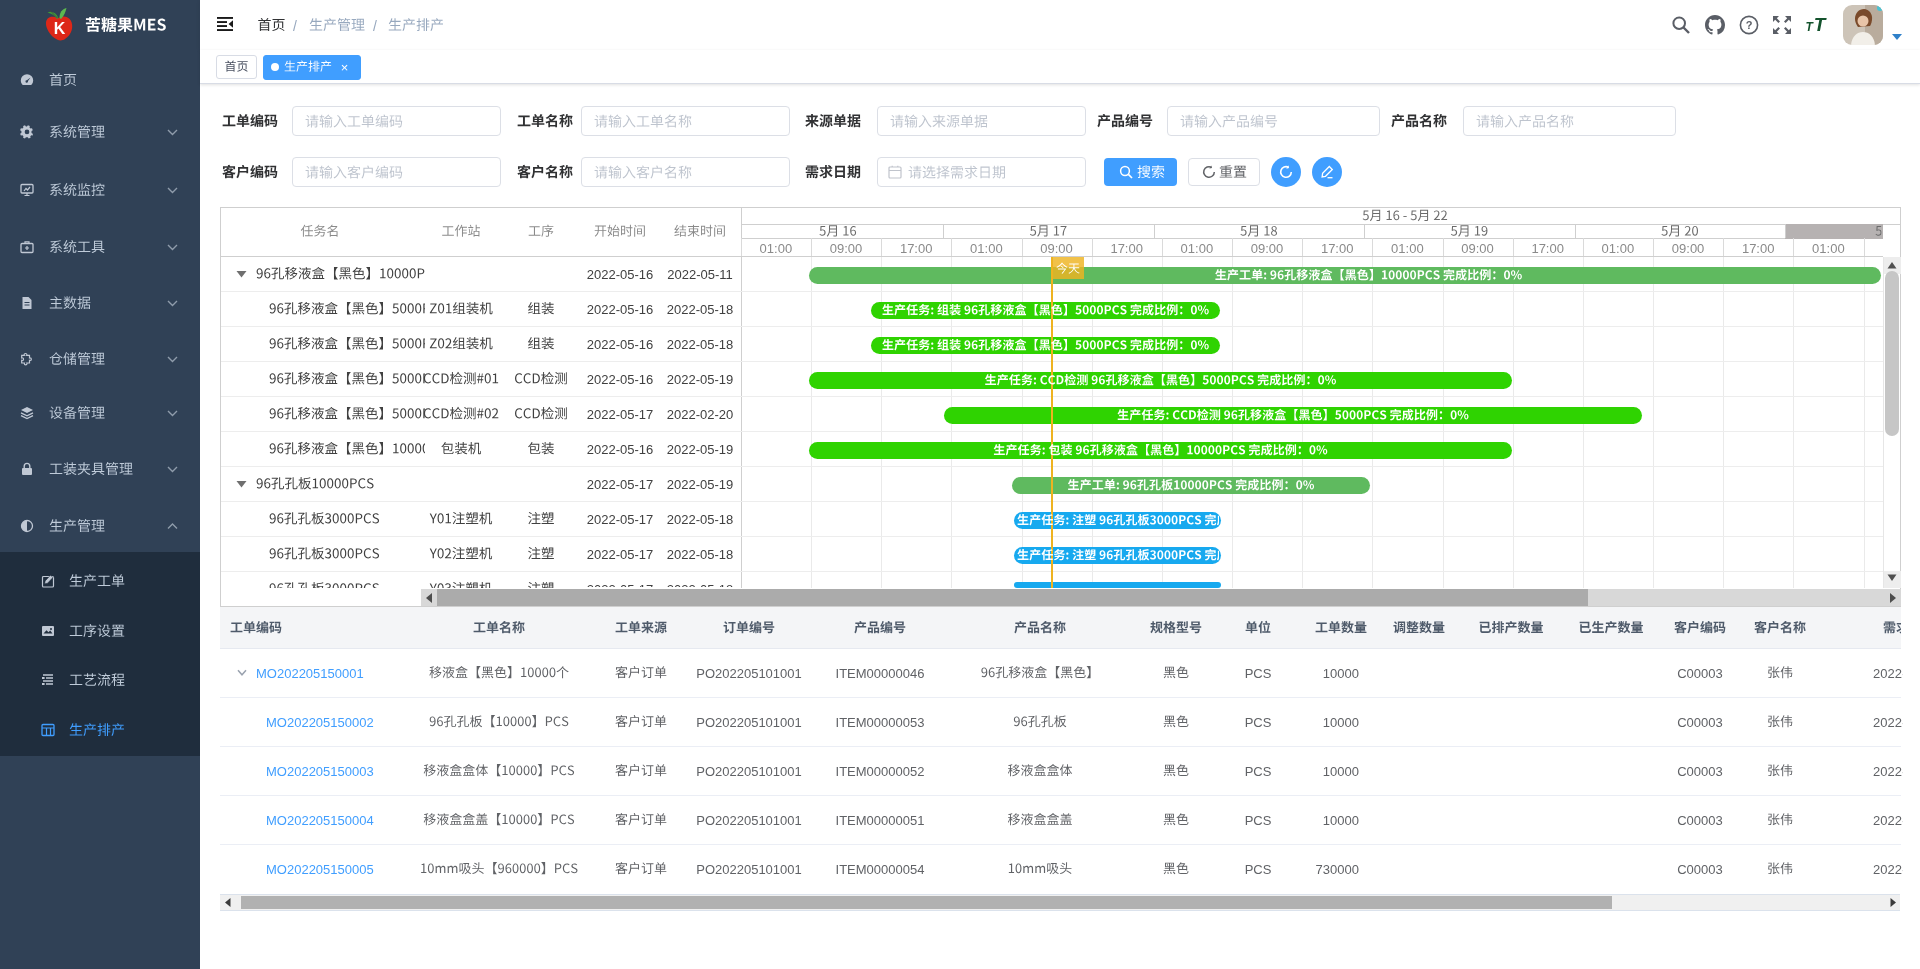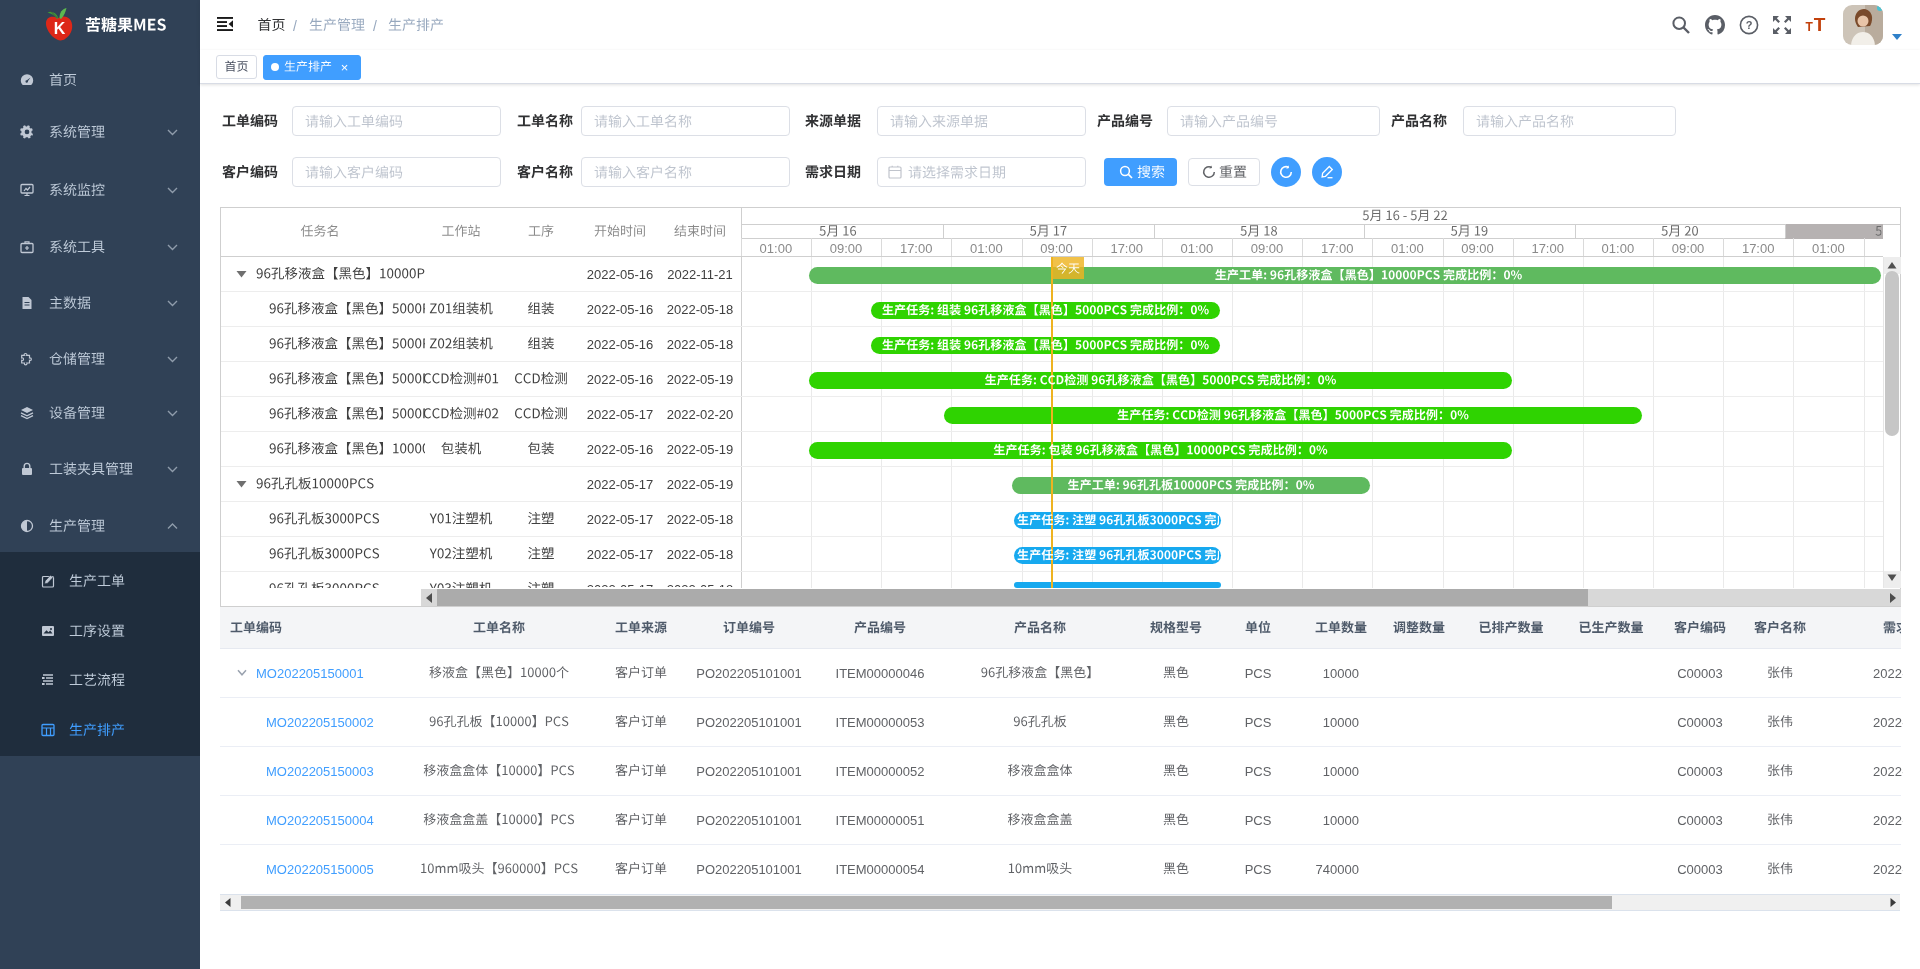--- a/index.html
+++ b/index.html
@@ -286,21 +286,21 @@
   </svg>
 <svg style="position:absolute;left:1739px;top:15px" width="20" height="20" viewBox="0 0 20 20">
     <circle cx="10" cy="10" r="8.6" fill="none" stroke="#5a5e66" stroke-width="1.6"></circle>
     <text x="10" y="14" font-size="11" font-weight="bold" text-anchor="middle" fill="#5a5e66" font-family="Liberation Sans">?</text>
   </svg>
 <svg style="position:absolute;left:1773px;top:16px" width="18" height="18" viewBox="0 0 18 18">
     <g fill="#5a5e66">
       <path d="M0 0h6L3.8 2.2 7 5.4 5.4 7 2.2 3.8 0 6zM18 0v6l-2.2-2.2L12.6 7 11 5.4l3.2-3.2L12 0zM0 18v-6l2.2 2.2L5.4 11 7 12.6 3.8 15.8 6 18zM18 18h-6l2.2-2.2-3.2-3.2L12.6 11l3.2 3.2L18 12z"></path>
     </g>
   </svg>
-<div style="position:absolute;left:1816.0px;top:25.0px;transform:translate(-50%,-50%);font-size:14px;color:#c2410c;font-weight:400;white-space:nowrap;letter-spacing:1px;"><span style="font-size:12px;font-weight:bold">T</span><span style="font-size:19px;font-weight:bold">T</span></div>
+<div style="position:absolute;left:1816.0px;top:25.0px;transform:translate(-50%,-50%);font-size:14px;color:#14532d;font-weight:400;white-space:nowrap;letter-spacing:1px;font-style:italic;"><span style="font-size:12px;font-weight:bold">T</span><span style="font-size:19px;font-weight:bold">T</span></div>
 <svg style="position:absolute;left:1843px;top:5px" width="40" height="40" viewBox="0 0 40 40">
     <defs>
       <clipPath id="avc">
         <rect width="40" height="40" rx="9"></rect>
       </clipPath>
     </defs>
     <g clip-path="url(#avc)">
       <rect width="40" height="40" fill="#cdc4b8"></rect>
       <rect x="22" y="0" width="18" height="40" fill="#b9ac9d"></rect>
       <path d="M12 14c0-6 4-10 9-10s9 5 8 11c-.5 4-2 6-2 6l-12 1s-3-4-3-8z" fill="#7a4a2b"></path>
@@ -415,21 +415,21 @@
 <div style="position:absolute;left:221.0px;top:396.0px;width:1662.0px;height:1.0px;background:#ededed;"></div>
 <div style="position:absolute;left:221.0px;top:431.0px;width:1662.0px;height:1.0px;background:#ededed;"></div>
 <div style="position:absolute;left:221.0px;top:466.0px;width:1662.0px;height:1.0px;background:#ededed;"></div>
 <div style="position:absolute;left:221.0px;top:501.0px;width:1662.0px;height:1.0px;background:#ededed;"></div>
 <div style="position:absolute;left:221.0px;top:536.0px;width:1662.0px;height:1.0px;background:#ededed;"></div>
 <div style="position:absolute;left:221.0px;top:571.0px;width:1662.0px;height:1.0px;background:#ededed;"></div>
 <svg style="position:absolute;left:236px;top:269.5px;z-index:3" width="11" height="8" viewBox="0 0 11 8">
     <path d="M0.5 1h10L5.5 7.5z" fill="#6f6f6f"></path>
   </svg>
 <div style="position:absolute;left:620.0px;top:274.0px;transform:translate(-50%,-50%);font-size:13px;color:#404040;font-weight:400;white-space:nowrap;">2022-05-16</div>
-<div style="position:absolute;left:700.0px;top:274.0px;transform:translate(-50%,-50%);font-size:13px;color:#404040;font-weight:400;white-space:nowrap;">2022-11-21</div>
+<div style="position:absolute;left:700.0px;top:274.0px;transform:translate(-50%,-50%);font-size:13px;color:#404040;font-weight:400;white-space:nowrap;">2022-05-11</div>
 <div style="position:absolute;left:620.0px;top:309.0px;transform:translate(-50%,-50%);font-size:13px;color:#404040;font-weight:400;white-space:nowrap;">2022-05-16</div>
 <div style="position:absolute;left:700.0px;top:309.0px;transform:translate(-50%,-50%);font-size:13px;color:#404040;font-weight:400;white-space:nowrap;">2022-05-18</div>
 <div style="position:absolute;left:620.0px;top:344.0px;transform:translate(-50%,-50%);font-size:13px;color:#404040;font-weight:400;white-space:nowrap;">2022-05-16</div>
 <div style="position:absolute;left:700.0px;top:344.0px;transform:translate(-50%,-50%);font-size:13px;color:#404040;font-weight:400;white-space:nowrap;">2022-05-18</div>
 <div style="position:absolute;left:620.0px;top:379.0px;transform:translate(-50%,-50%);font-size:13px;color:#404040;font-weight:400;white-space:nowrap;">2022-05-16</div>
 <div style="position:absolute;left:700.0px;top:379.0px;transform:translate(-50%,-50%);font-size:13px;color:#404040;font-weight:400;white-space:nowrap;">2022-05-19</div>
 <div style="position:absolute;left:620.0px;top:414.0px;transform:translate(-50%,-50%);font-size:13px;color:#404040;font-weight:400;white-space:nowrap;">2022-05-17</div>
 <div style="position:absolute;left:700.0px;top:414.0px;transform:translate(-50%,-50%);font-size:13px;color:#404040;font-weight:400;white-space:nowrap;">2022-02-20</div>
 <div style="position:absolute;left:620.0px;top:449.0px;transform:translate(-50%,-50%);font-size:13px;color:#404040;font-weight:400;white-space:nowrap;">2022-05-16</div>
 <div style="position:absolute;left:700.0px;top:449.0px;transform:translate(-50%,-50%);font-size:13px;color:#404040;font-weight:400;white-space:nowrap;">2022-05-19</div>
@@ -508,21 +508,21 @@
 <div style="position:absolute;left:880.0px;top:819.5px;transform:translate(-50%,-50%);font-size:13px;color:#606266;font-weight:400;white-space:nowrap;">ITEM00000051</div>
 <div style="position:absolute;left:1258.0px;top:819.5px;transform:translate(-50%,-50%);font-size:13px;color:#606266;font-weight:400;white-space:nowrap;">PCS</div>
 <div style="position:absolute;left:1359.0px;top:819.5px;transform:translate(-100%,-50%);font-size:13px;color:#606266;font-weight:400;white-space:nowrap;">10000</div>
 <div style="position:absolute;left:1700.0px;top:819.5px;transform:translate(-50%,-50%);font-size:13px;color:#606266;font-weight:400;white-space:nowrap;">C00003</div>
 <div style="position:absolute;left:1873.0px;top:819.5px;transform:translate(0,-50%);font-size:13px;color:#606266;font-weight:400;white-space:nowrap;clip-path:inset(0 37.0px 0 0);">2022-05-22</div>
 <div style="position:absolute;left:220.0px;top:844.0px;width:1681.0px;height:1.0px;background:#ebeef5;"></div>
 <div style="position:absolute;left:266.0px;top:868.5px;transform:translate(0,-50%);font-size:13px;color:#409eff;font-weight:400;white-space:nowrap;">MO202205150005</div>
 <div style="position:absolute;left:749.0px;top:868.5px;transform:translate(-50%,-50%);font-size:13px;color:#606266;font-weight:400;white-space:nowrap;">PO202205101001</div>
 <div style="position:absolute;left:880.0px;top:868.5px;transform:translate(-50%,-50%);font-size:13px;color:#606266;font-weight:400;white-space:nowrap;">ITEM00000054</div>
 <div style="position:absolute;left:1258.0px;top:868.5px;transform:translate(-50%,-50%);font-size:13px;color:#606266;font-weight:400;white-space:nowrap;">PCS</div>
-<div style="position:absolute;left:1359.0px;top:868.5px;transform:translate(-100%,-50%);font-size:13px;color:#606266;font-weight:400;white-space:nowrap;">740000</div>
+<div style="position:absolute;left:1359.0px;top:868.5px;transform:translate(-100%,-50%);font-size:13px;color:#606266;font-weight:400;white-space:nowrap;">730000</div>
 <div style="position:absolute;left:1700.0px;top:868.5px;transform:translate(-50%,-50%);font-size:13px;color:#606266;font-weight:400;white-space:nowrap;">C00003</div>
 <div style="position:absolute;left:1873.0px;top:868.5px;transform:translate(0,-50%);font-size:13px;color:#606266;font-weight:400;white-space:nowrap;clip-path:inset(0 37.0px 0 0);">2022-05-22</div>
 <div style="position:absolute;left:220.0px;top:893.5px;width:1680.0px;height:17.5px;background:#f0f0f0;border-top:1px solid #dbe2ec;border-bottom:1px solid #dbe2ec;"></div>
 <svg style="position:absolute;left:224px;top:898px" width="8" height="9" viewBox="0 0 8 9">
     <path d="M6.5 0L1 4.5l5.5 4.5z" fill="#3c3c3c"></path>
   </svg>
 <svg style="position:absolute;left:1889px;top:898px" width="8" height="9" viewBox="0 0 8 9">
     <path d="M1.5 0L7 4.5 1.5 9z" fill="#3c3c3c"></path>
   </svg>
 <div style="position:absolute;left:241.0px;top:895.5px;width:1371.0px;height:13.5px;background:#b1b1b1;"></div>

